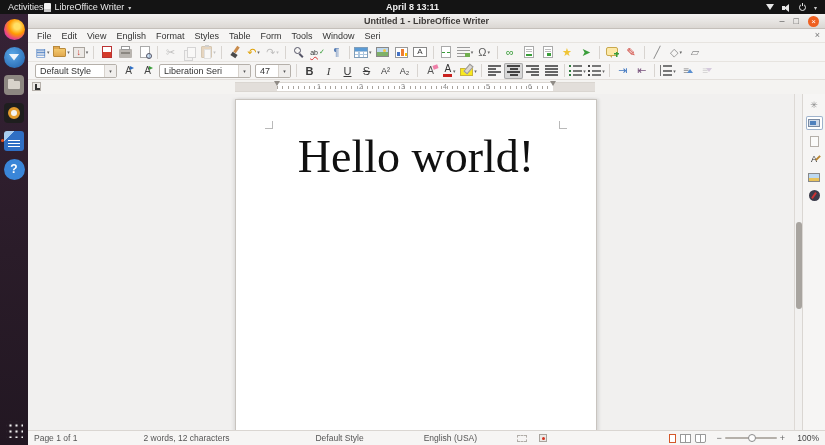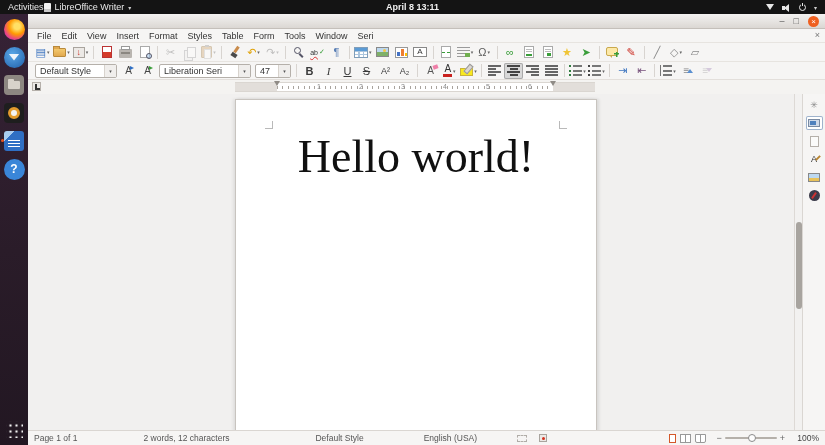--- a/index.html
+++ b/index.html
@@ -237,32 +237,33 @@
         <i class="d-help">?</i>
       </span>
     <span class="slot slot-grid">
         <i class="d-grid"></i>
       </span>
   </div>
 
   <div class="window">
 
     <div class="titlebar">
+      <div class="t-title">Untitled 1 - LibreOffice Writer</div>
       <div class="t-controls">
         <span class="t-min">–</span>
         <span class="t-max">□</span>
         <span class="t-close">×</span>
       </div>
     </div>
 
     <div class="menubar">
       <span class="m">File</span>
       <span class="m">Edit</span>
       <span class="m">View</span>
-      <span class="m">Insert</span>
+      <span class="m">English</span>
       <span class="m">Format</span>
       <span class="m">Styles</span>
       <span class="m">Table</span>
       <span class="m">Form</span>
       <span class="m">Tools</span>
       <span class="m">Window</span>
       <span class="m">Seri</span>
       <span class="m-close">×</span>
     </div>
 

